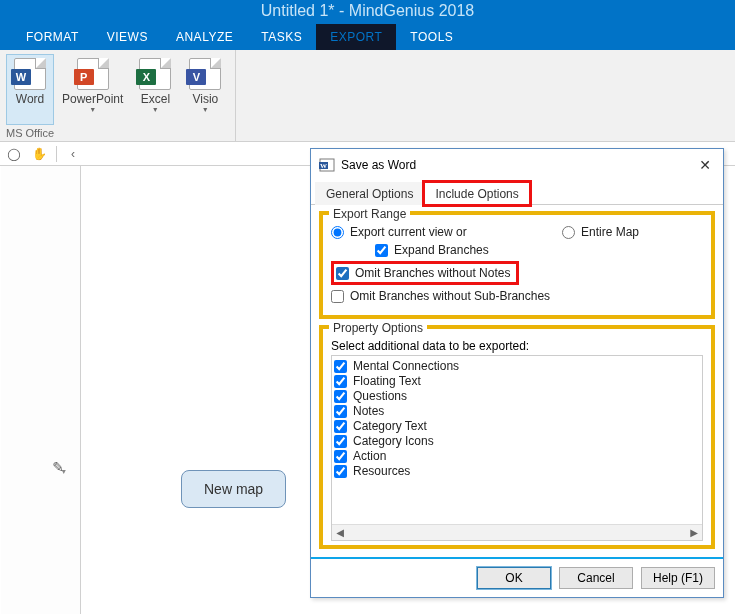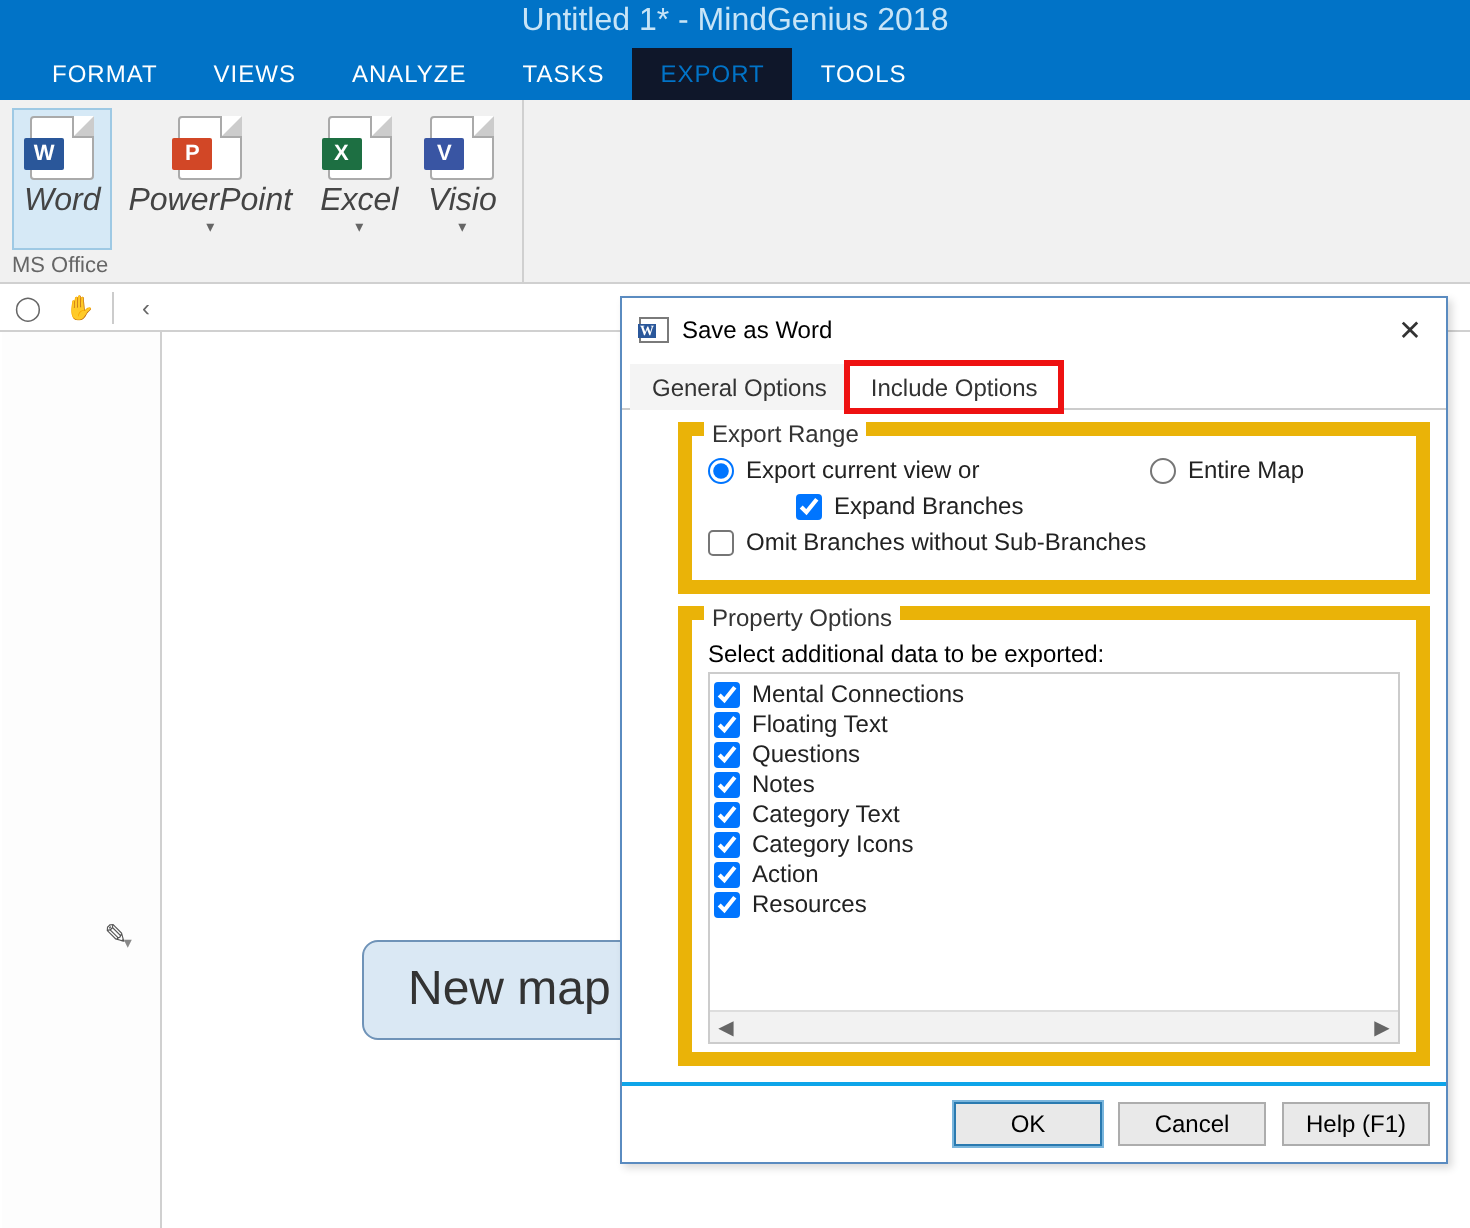--- a/index.html
+++ b/index.html
@@ -67,24 +67,23 @@
     gap: 2px;
     cursor: pointer;
     min-width: 48px;
   }
   .ribbon-btn.selected {
     background: #d6e9f6;
     border: 1px solid #9ec9e4;
     padding: 3px 5px 1px 5px;
   }
   .ribbon-btn .lbl {
-    font-size: 16px;
+    font-size: 12px;
     color: #444;
     text-align: left;
-    font-style: italic;
   }
   .ribbon-btn .chev {
     font-size: 8px;
     color: #666;
     line-height: 4px;
   }
   .ribbon-group-label {
     text-align: left;
     font-size: 11px;
     color: #666;
@@ -174,21 +173,21 @@
     font-size: 14px;
   }
   .node {
     position: absolute;
     left: 100px;
     top: 304px;
     background: #dae8f4;
     border: 1px solid #6f93b8;
     border-radius: 8px;
     padding: 10px 22px;
-    font-size: 24px;
+    font-size: 14px;
     color: #333;
   }
 
   
   .dialog {
     position: absolute;
     left: 310px;
     top: 148px;
     width: 414px;
     background: #fff;
@@ -236,36 +235,35 @@
     border-color: #ccc;
   }
   .highlight-red {
     outline: 3px solid #e11;
     outline-offset: -1px;
   }
   .dlg-body {
     padding: 6px 8px 2px 8px;
   }
   .groupbox {
-    border: 7px solid #eab308;
+    border: 4px solid #eab308;
     margin-bottom: 6px;
     padding: 6px 8px 8px 8px;
     position: relative;
-    margin-left: 20px;
   }
   .groupbox > .legend {
     position: absolute;
     top: -8px;
     left: 6px;
     background: #fff;
     padding: 0 4px;
     font-size: 12px;
     color: #333;
   }
-  .row { display:flex; align-items:center; gap:18px; margin: 4px 0; }
+  .row { display:flex; align-items:center; gap:34px; margin: 4px 0; }
   .radio, .check {
     display:flex; align-items:center; gap:6px;
     font-size: 12px;
     color:#222;
   }
   .sub-indent { margin-left: 44px; }
   .check input, .radio input { margin:0; }
   .omit-highlight {
     border: 3px solid #e11;
     padding: 2px 6px 2px 2px;
@@ -420,20 +418,28 @@
         </label>
         <span style="width:30px"></span>
       </div>
       <div class="row sub-indent">
         <label class="check">
           <input type="checkbox" checked="" style="">
           <span>Expand Branches</span>
         </label>
       </div>
       <div class="row">
+        <span class="omit-highlight">
+          <label class="check">
+            <input type="checkbox" checked="" style="accent-color: rgb(30, 111, 191);">
+            <span>Omit Branches without Notes</span>
+          </label>
+        </span>
+      </div>
+      <div class="row">
         <label class="check">
           <input type="checkbox" style="">
           <span>Omit Branches without Sub-Branches</span>
         </label>
       </div>
     </div>
 
     <div class="groupbox" style="padding-bottom:4px">
       <span class="legend">Property Options</span>
       <div class="prop-label">Select additional data to be exported:</div>

